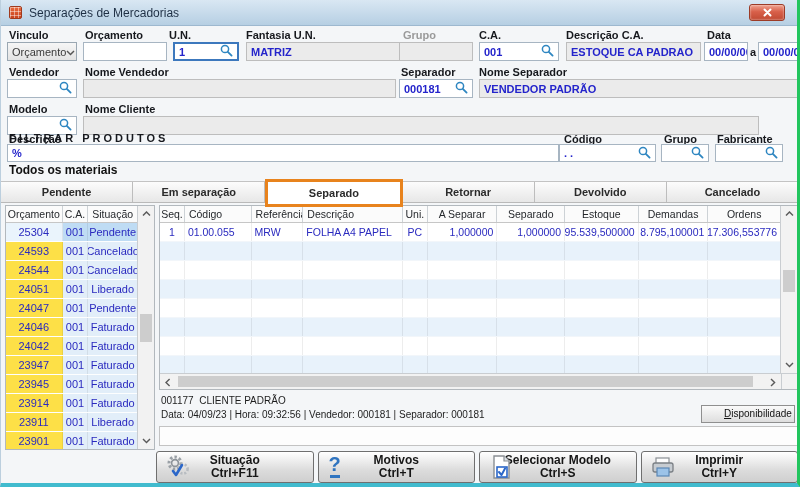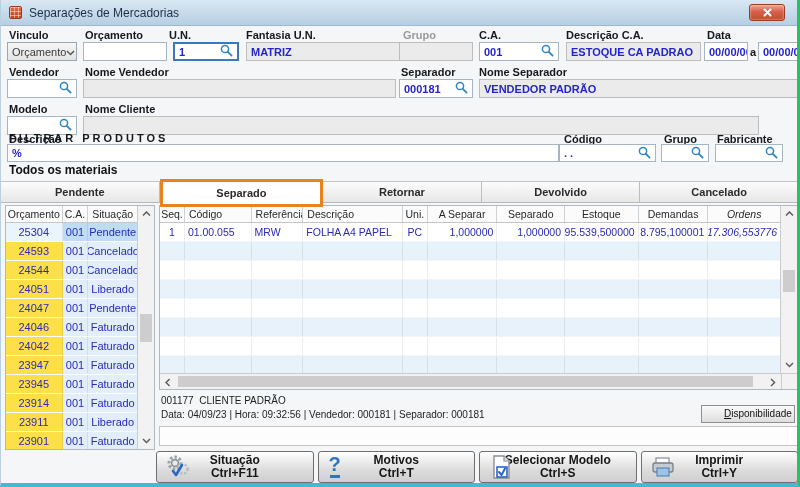--- a/index.html
+++ b/index.html
@@ -88,21 +88,21 @@
   
   .l0 { width:57px; } .l1 { width:26px; } .l2 { width:49px; border-right:none; }
   .lrow .l0 { background:#fde047; justify-content:center; }
   .lrow .l1, .lrow .l2 { background:#e2eef9; justify-content:center; }
   .lrow { border-bottom:1px solid #fdfefe; }
   .lrow.sel .l0 { background:#eaf4fc; }
   .lrow.sel .l1, .lrow.sel .l2 { background:#bfdcf4; }
   
   .rcell { font-size:10.5px; }
   .r0{width:25px;} .r1{width:67px;} .r2{width:52px;} .r3{width:100px;} .r4{width:25px;}
-  .r5{width:70px;} .r6{width:68px;} .r7{width:74px;} .r8{width:70px;} .r9{width:72px; border-right:none;font-style:italic;}
+  .r5{width:70px;} .r6{width:68px;} .r7{width:74px;} .r8{width:70px;} .r9{width:72px; border-right:none;}
   .rrow { border-bottom:1px solid #f2f6fa; }
   .rrow.alt { background:#e8f2fb; }
   
   .vscroll { flex:0 0 16px; background:#f2f2f2; border-left:1px solid #c9cdd1; display:flex; flex-direction:column; }
   .hscroll { display:flex; height:16px; background:#f2f2f2; border-top:1px solid #c9cdd1; flex:0 0 auto; }
   .sbtn { flex:0 0 16px; height:16px; width:16px; display:flex; align-items:center; justify-content:center; }
   .strack { flex:1; position:relative; }
   .sthumb { position:absolute; background:#cdcdcd; }
   
   .smalltext { position:absolute; font-size:10px; color:#1d1d1d; white-space:pre; }
@@ -265,20 +265,21 @@
     <span class="mag"><svg width="13" height="13" viewBox="0 0 13 13">
           <circle cx="5" cy="5" r="3.6" fill="none" stroke="#2e86c1" stroke-width="1.5"></circle>
           <line x1="7.8" y1="7.8" x2="11.6" y2="11.6" stroke="#2e86c1" stroke-width="1.8" stroke-linecap="round"></line>
         </svg></span>
   </div>
 
   <span class="boldline" style="left:8px; top:163px;">Todos os materiais</span>
 
   <div class="tabs">
     <div class="tab">Pendente</div>
+    <div class="tab">Em separação</div>
     <div class="tab active">Separado</div>
     <div class="tab">Retornar</div>
     <div class="tab">Devolvido</div>
     <div class="tab">Cancelado</div>
   </div>
 
   <div class="tbl" style="left:4px; top:205px; width:150px; height:245px;">
     <div class="tcol">
       <div class="hrow">
         <div class="hcell l0">Orçamento</div>

